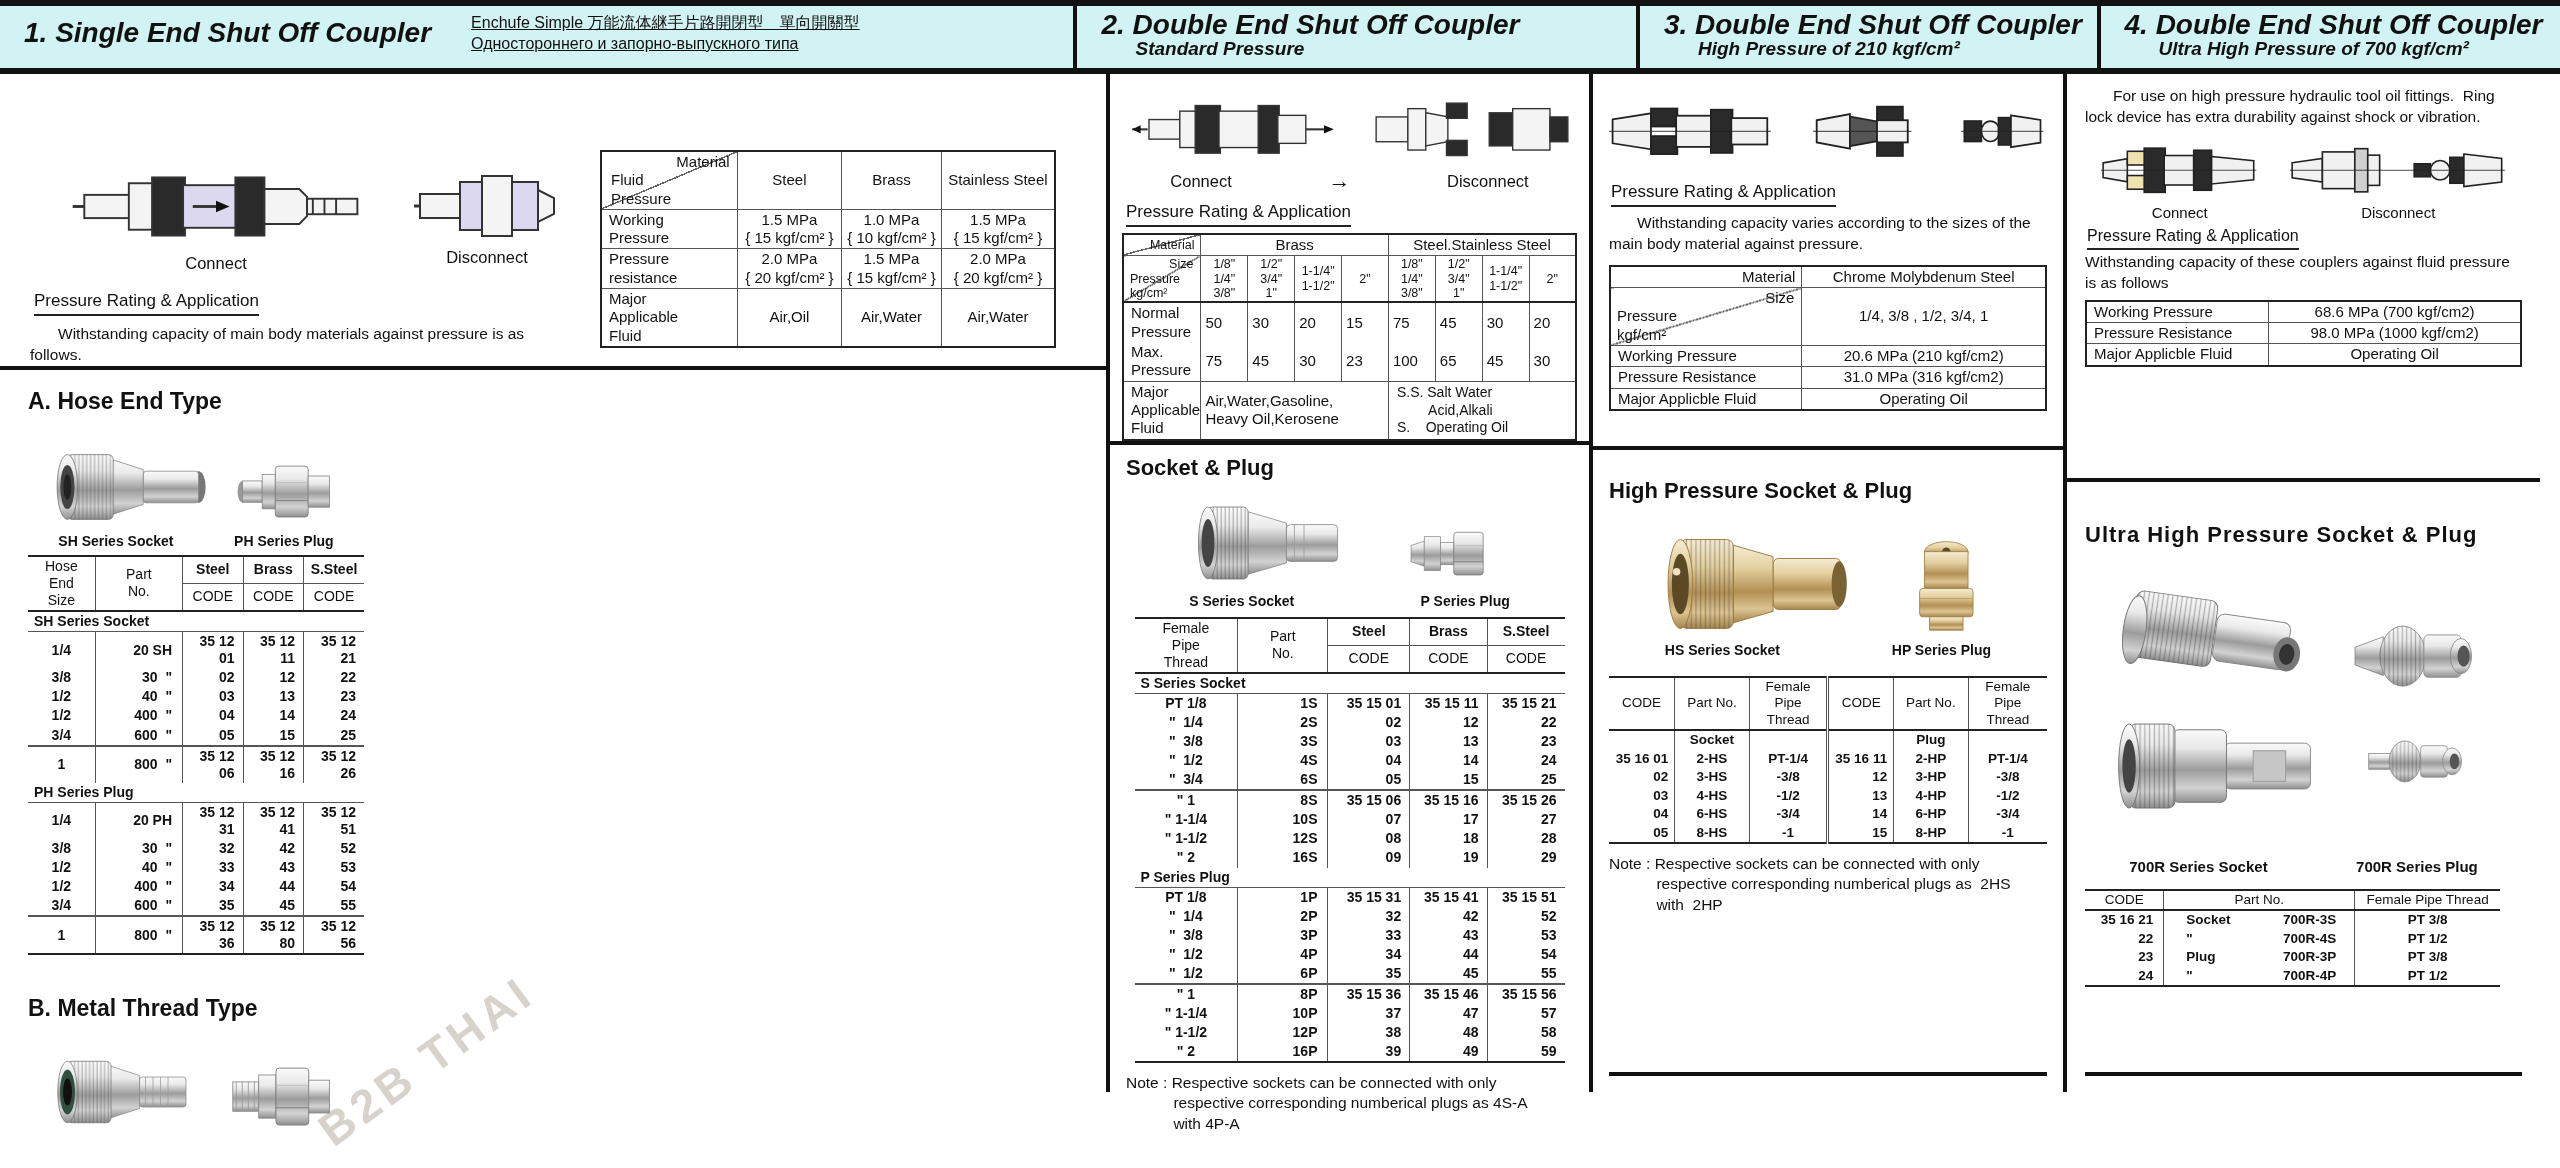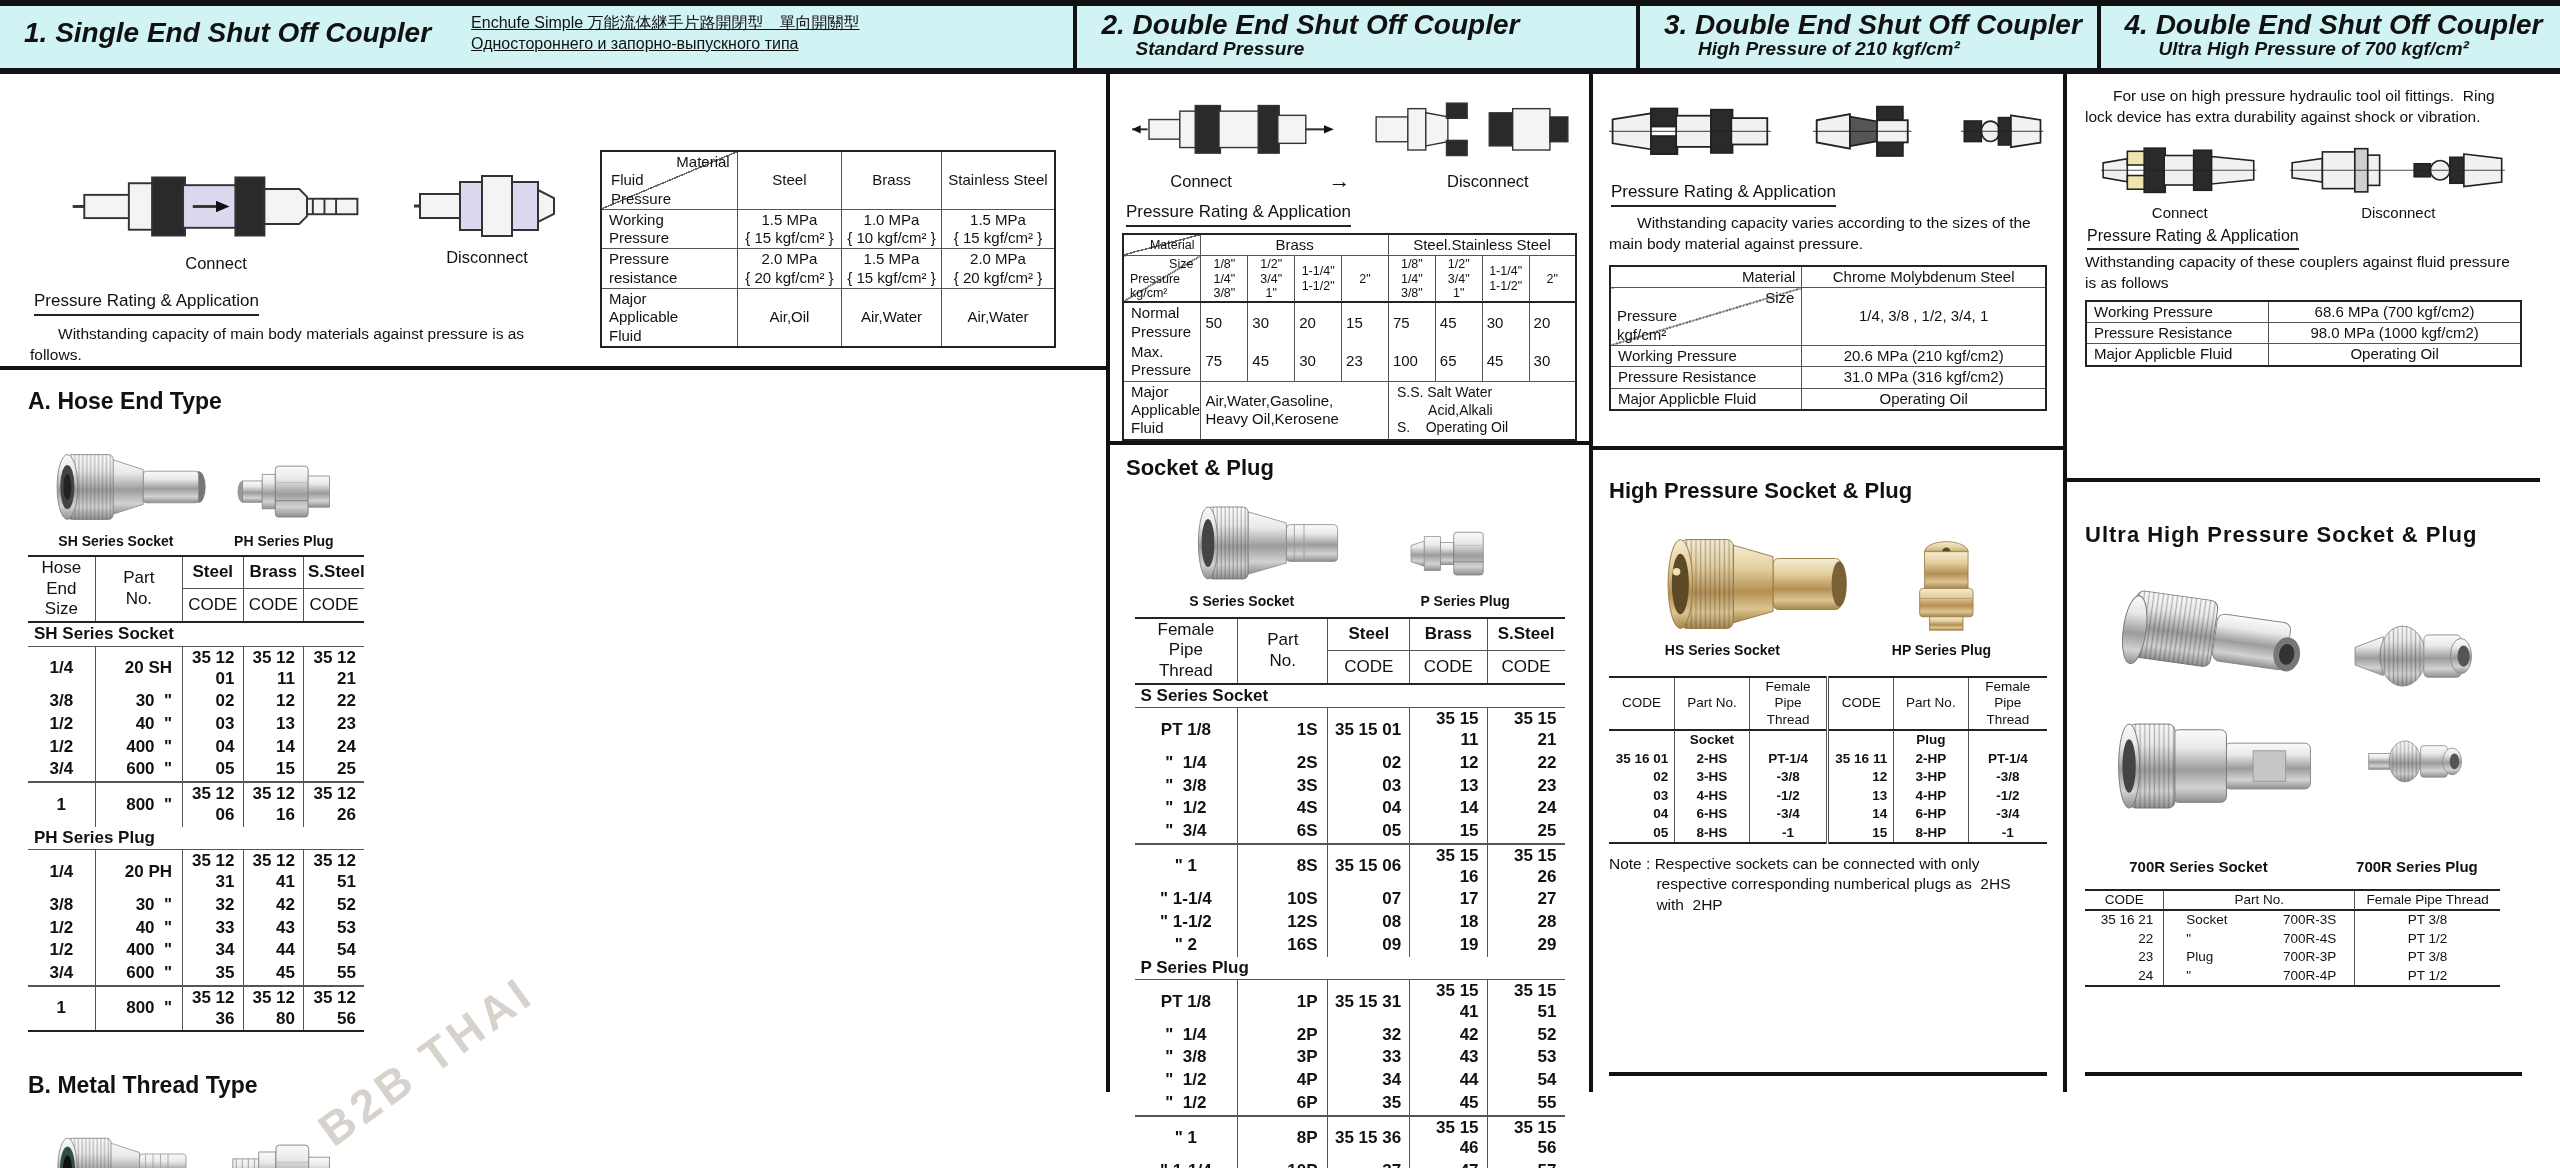--- a/index.html
+++ b/index.html
@@ -62,21 +62,21 @@
   .mtx .b{font-weight:bold;}
   .mtx .lab{text-align:left;padding-left:7px;}
   .mtx .right{text-align:right;padding-right:6px;}
   .cw{display:block;}
   .t2a{display:block;text-align:right;padding-right:3px;}
   .t2b{display:block;text-align:left;padding-left:2px;}
   .diagbg{background-image:linear-gradient(to bottom right,transparent calc(50% - 1px),
       #666 calc(50% - 1px),#666 calc(50% + 0.5px),transparent calc(50% + 0.5px));}
 
   .t-parts{width:100%;}
-  .t-parts .mtx{font-size:17px;}
+  .t-parts .mtx{font-size:14px;}
   .t-parts td{font-weight:bold;}
   .t-parts td:nth-child(1){text-align:center;}
   .t-parts td:nth-child(2){text-align:right;padding-right:10px;}
   .t-parts td:nth-child(n+3){text-align:right;padding-right:8px;}
 
   .t-mat .mtx{font-size:15px;}
   .t-mat td{text-align:center;}
 
   .t-press .mtx{font-size:15px;}
   .t-press td{text-align:left;}
@@ -86,21 +86,21 @@
 
   .t-top .mtx{font-size:15px;}
   .t-top td{text-align:center;}
 
   .t-hs .mtx{font-size:13.5px;}
   .t-hs td{font-weight:bold;text-align:center;}
   .t-hs td:nth-child(1),.t-hs td:nth-child(4){text-align:right;padding-right:6px;}
   .t-hs th:nth-child(4),.t-hs td:nth-child(4){border-left:3px double #555;}
 
   .t-700 .mtx{font-size:13.5px;}
-  .t-700 td{font-weight:normal;text-align:center;}
+  .t-700 td{font-weight:bold;text-align:center;}
   .t-700 td:nth-child(1){text-align:right;padding-right:10px;}
   .pn .cw{display:flex;justify-content:space-between;padding:0 14px 0 18px;}
   .pn .t2a,.pn .t2b{display:inline;padding:0;}
 
   .grid .mtx{border:2px solid #222;}
   .grid .mtx th,.grid .mtx td{border:1px solid #555;}
   .grid .mtx tr.nol td{border-top:hidden;}
 
   
   .t1{display:flex;padding:0 24px 0 30px;}

